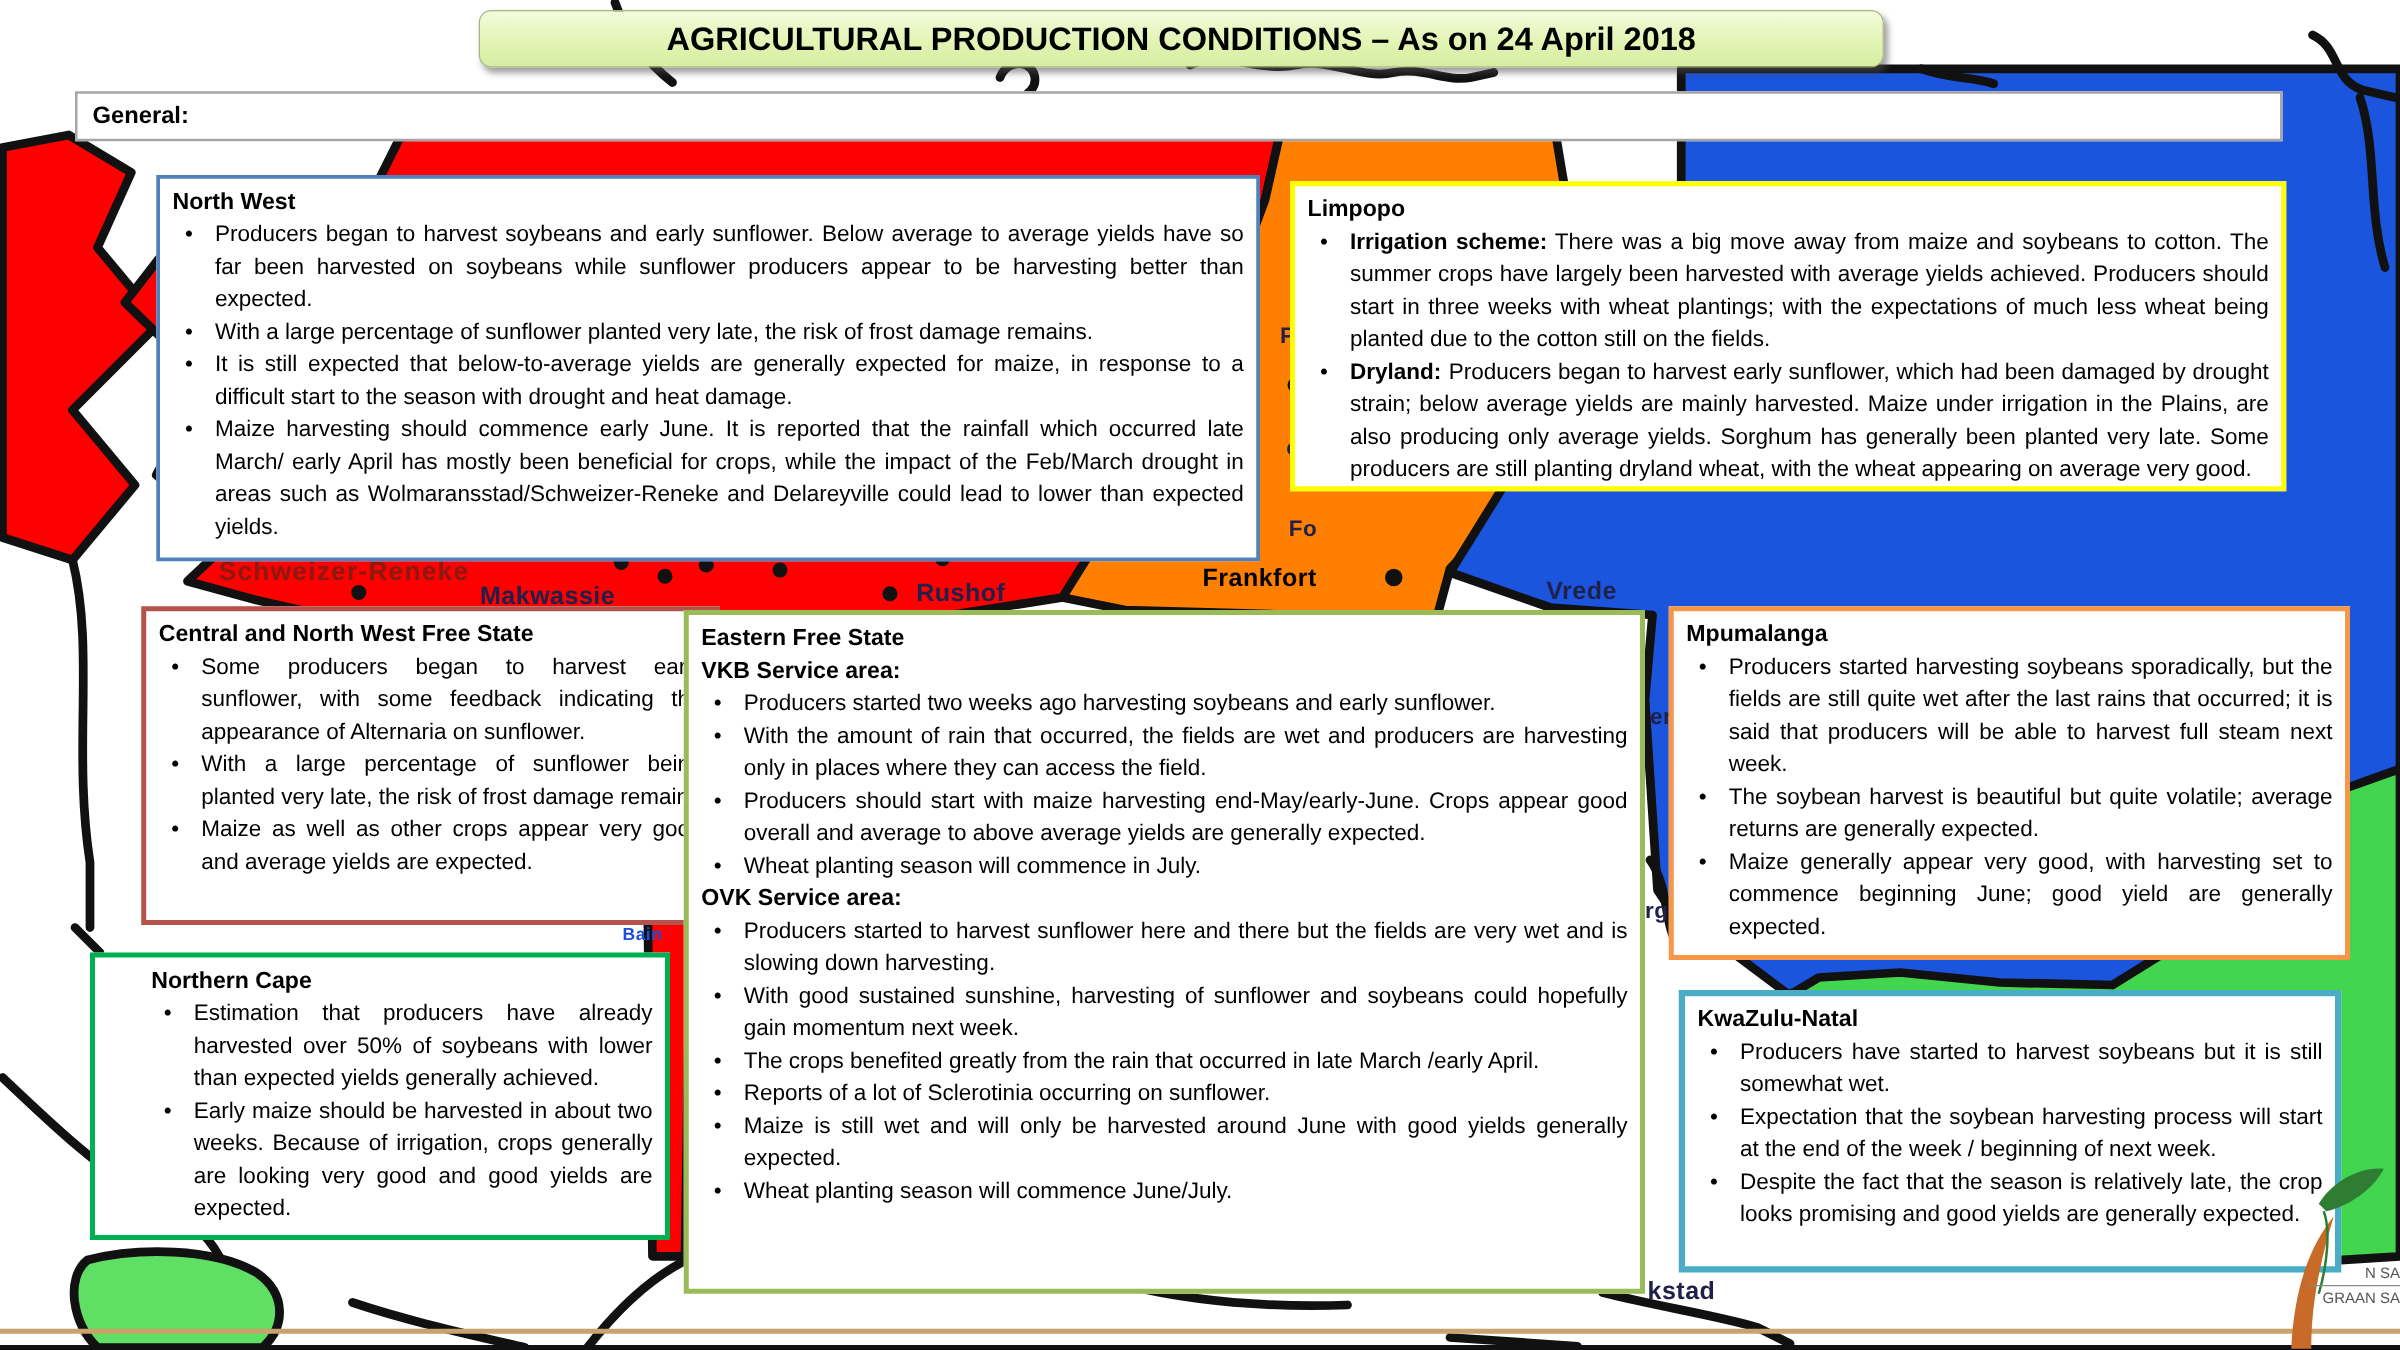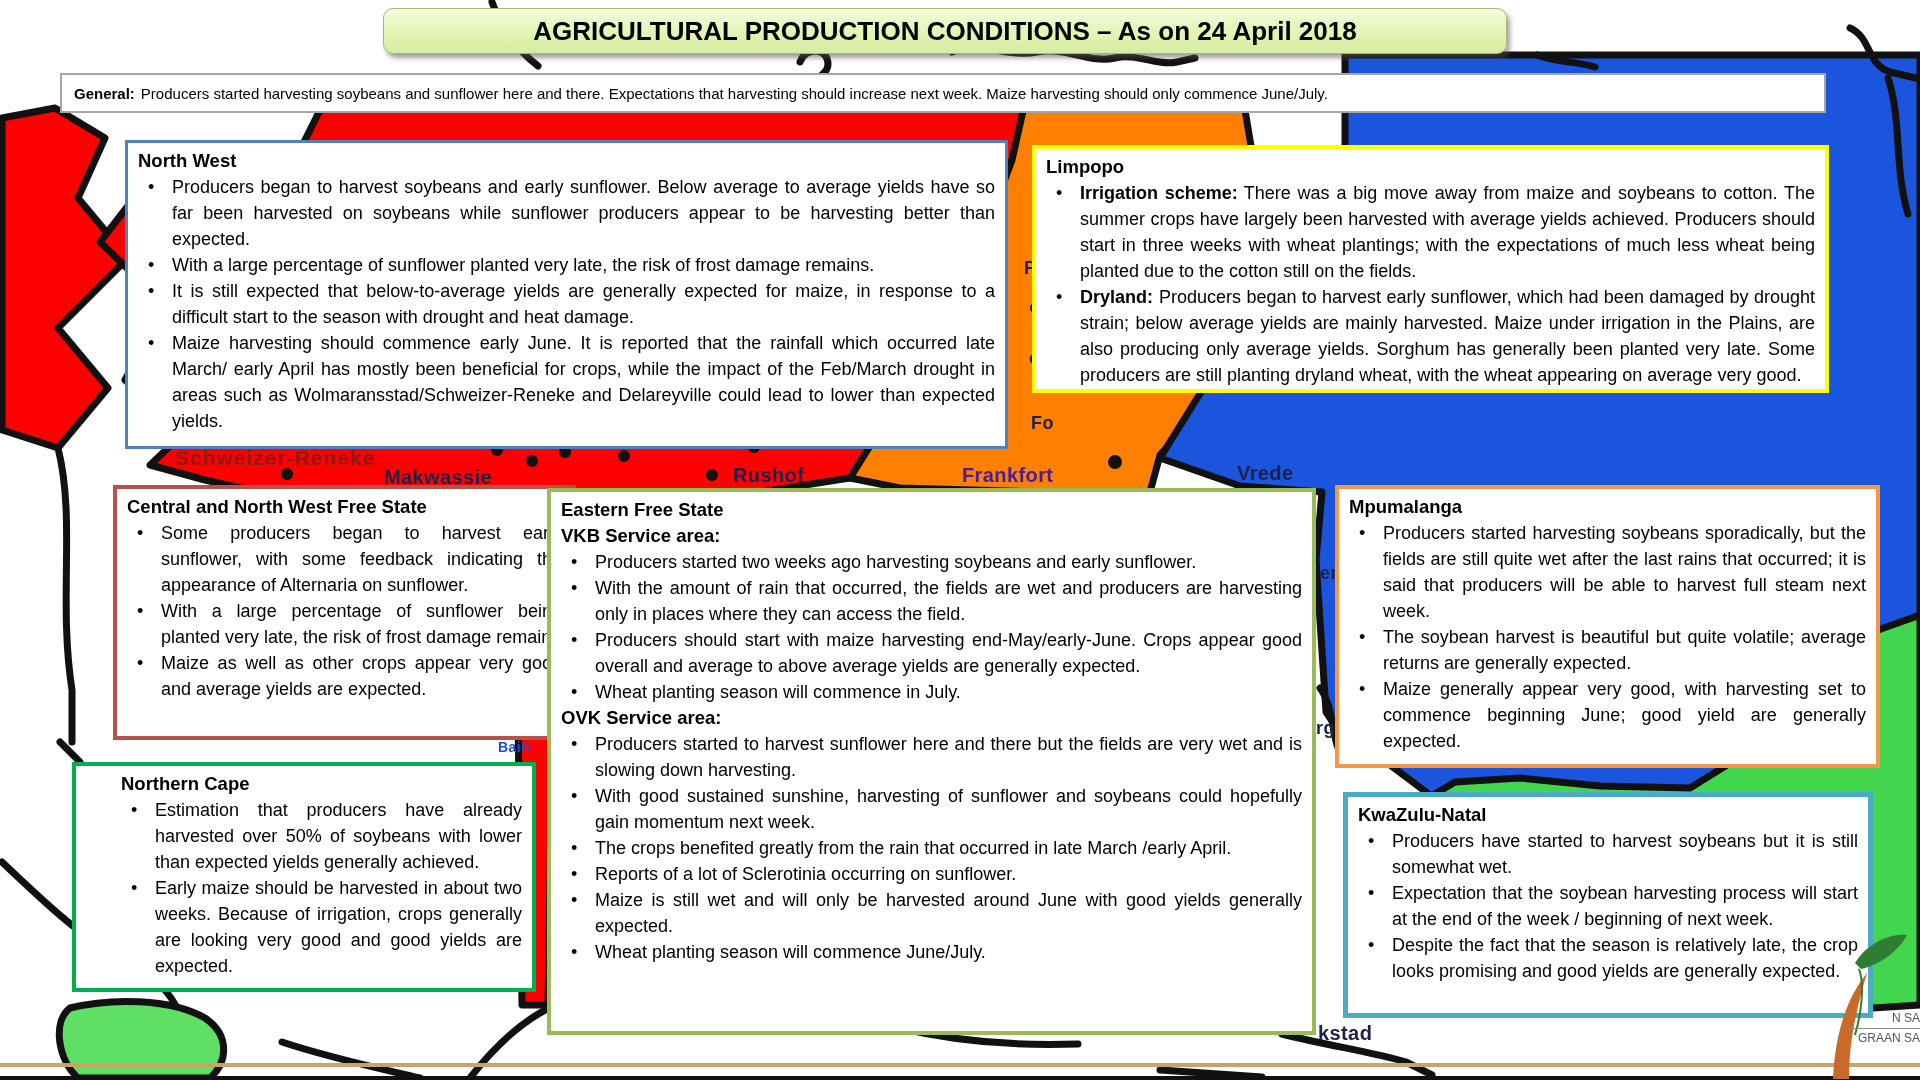--- a/index.html
+++ b/index.html
@@ -6,21 +6,21 @@
   .stage{position:relative;width:1920px;height:1080px;background:#ffffff;overflow:hidden;
          font-family:"Liberation Sans","DejaVu Sans",sans-serif;color:#000;}
   .map-svg{position:absolute;left:0;top:0;z-index:0;}
   .mlabel{position:absolute;z-index:2;font-weight:bold;font-size:20px;letter-spacing:.4px;white-space:nowrap;}
   .title-banner{position:absolute;left:383px;top:8px;width:1122px;height:44px;z-index:3;
     background:linear-gradient(180deg,#f3fbdd 0%,#e3f4b4 55%,#d5eda1 100%);
     border:1px solid #a8b57e;border-radius:10px;box-shadow:3px 4px 5px rgba(80,80,80,.55);
     display:flex;align-items:center;justify-content:center;font-size:26px;font-weight:bold;}
   .general-bar{position:absolute;left:60px;top:73px;width:1766px;height:40px;z-index:3;
     background:#fff;border:2px solid #a6a6a6;display:flex;align-items:center;
-    padding:0 12px;font-size:15px;box-sizing:border-box;}
+    padding:0 12px;font-size:19px;box-sizing:border-box;}
   .general-bar b{margin-right:6px;}
   .info-box{position:absolute;z-index:4;background:#ffffff;border:4px solid #888;
     padding:3px 10px 6px 10px;box-sizing:border-box;font-size:18px;line-height:26px;}
   .info-box h2{font-size:18.5px;font-weight:bold;margin:2px 0 0 0;line-height:26px;}
   .info-box h3{font-size:18.5px;font-weight:bold;margin:0;line-height:26px;}
   .info-box ul{list-style:none;margin:0;padding:0;}
   .info-box li{position:relative;padding-left:34px;text-align:justify;}
   .info-box li::before{content:"\2022";position:absolute;left:10px;}
   .info-box .lead{margin-right:6px;}
   .logo{position:absolute;left:1795px;top:925px;width:125px;height:155px;z-index:5;}
@@ -69,42 +69,41 @@
       <circle cx="754" cy="447" r="6"></circle>
       <circle cx="1036" cy="308" r="6"></circle>
       <circle cx="1115" cy="462" r="7"></circle>
     </g>
     <rect x="0" y="1063" width="1920" height="4" style="fill: rgb(201, 163, 106);"></rect>
     <rect x="0" y="1076" width="1920" height="4" style="fill: rgb(17, 17, 17);"></rect>
   </svg>
 
   <div class="mlabel" style="left: 384px; top: 466px; color: rgb(32, 32, 74);">Makwassie</div>
   <div class="mlabel" style="left: 733px; top: 464px; color: rgb(32, 32, 74);">Rushof</div>
-  <div class="mlabel" style="left: 962px; top: 452px; color: #4c1d95; margin-top: 12px;">Frankfort</div>
+  <div class="mlabel" style="left: 962px; top: 452px; color: #000000;">Frankfort</div>
   <div class="mlabel" style="left: 1237px; top: 462px; color: rgb(32, 32, 74);">Vrede</div>
   <div class="mlabel" style="left: 1318px; top: 1022px; color: rgb(32, 32, 74);">kstad</div>
   <div class="mlabel" style="left: 175px; top: 446px; font-size: 21px; opacity: 0.9; letter-spacing: 1px; color: rgb(126, 29, 18);">Schweizer-Reneke</div>
   <div class="mlabel" style="left: 498px; top: 739px; font-size: 14px; color: #1d4ed8;">Bain</div>
   <div class="mlabel" style="left: 520px; top: 620px; font-size: 18px; color: rgb(126, 29, 18);">ult</div>
   <div class="mlabel" style="left: 1032px; top: 203px; font-size: 18px; color: rgb(32, 32, 74);">sfo</div>
   <div class="mlabel" style="left: 1034px; top: 237px; font-size: 18px; color: rgb(32, 32, 74);">nt</div>
   <div class="mlabel" style="left: 1024px; top: 258px; font-size: 18px; color: rgb(32, 32, 74);">Pet</div>
   <div class="mlabel" style="left: 1029px; top: 348px; font-size: 18px; color: rgb(32, 32, 74);">or</div>
   <div class="mlabel" style="left: 1031px; top: 413px; font-size: 18px; color: rgb(32, 32, 74);">Fo</div>
   <div class="mlabel" style="left: 1320px; top: 563px; font-size: 18px; color: rgb(32, 32, 74);">er</div>
   <div class="mlabel" style="left: 1316px; top: 718px; font-size: 18px; color: rgb(32, 32, 74);">rg</div>
   <div class="mlabel" style="left: 517px; top: 490px; font-size: 18px; color: rgb(32, 32, 74);">gs</div>
 
   <div class="title-banner">
     <span>AGRICULTURAL PRODUCTION CONDITIONS – As on 24 April 2018</span>
   </div>
 
   <div class="general-bar">
     <b>General:</b>
-    <span>Producers started harvesting soybeans and sunflower here and there. Expectations that harvesting should increase next week. Maize harvesting should only commence June/July.</span>
   </div>
 
   <section class="info-box" style="left: 125px; top: 140px; width: 883px; height: 309px; border-width: 3px; border-color: rgb(79, 129, 189);">
     <h2>North West</h2>
     <ul>
       <li>Producers began to harvest soybeans and early sunflower. Below average to average yields have so far been harvested on soybeans while sunflower producers appear to be harvesting better than expected.</li>
       <li>With a large percentage of sunflower planted very late, the risk of frost damage remains.</li>
       <li>It is still expected that below-to-average yields are generally expected for maize, in response to a difficult start to the season with drought and heat damage.</li>
       <li>Maize harvesting should commence early June. It is reported that the rainfall which occurred late March/ early April has mostly been beneficial for crops, while the impact of the Feb/March drought in areas such as Wolmaransstad/Schweizer-Reneke and Delareyville could lead to lower than expected yields.</li>
     </ul>

